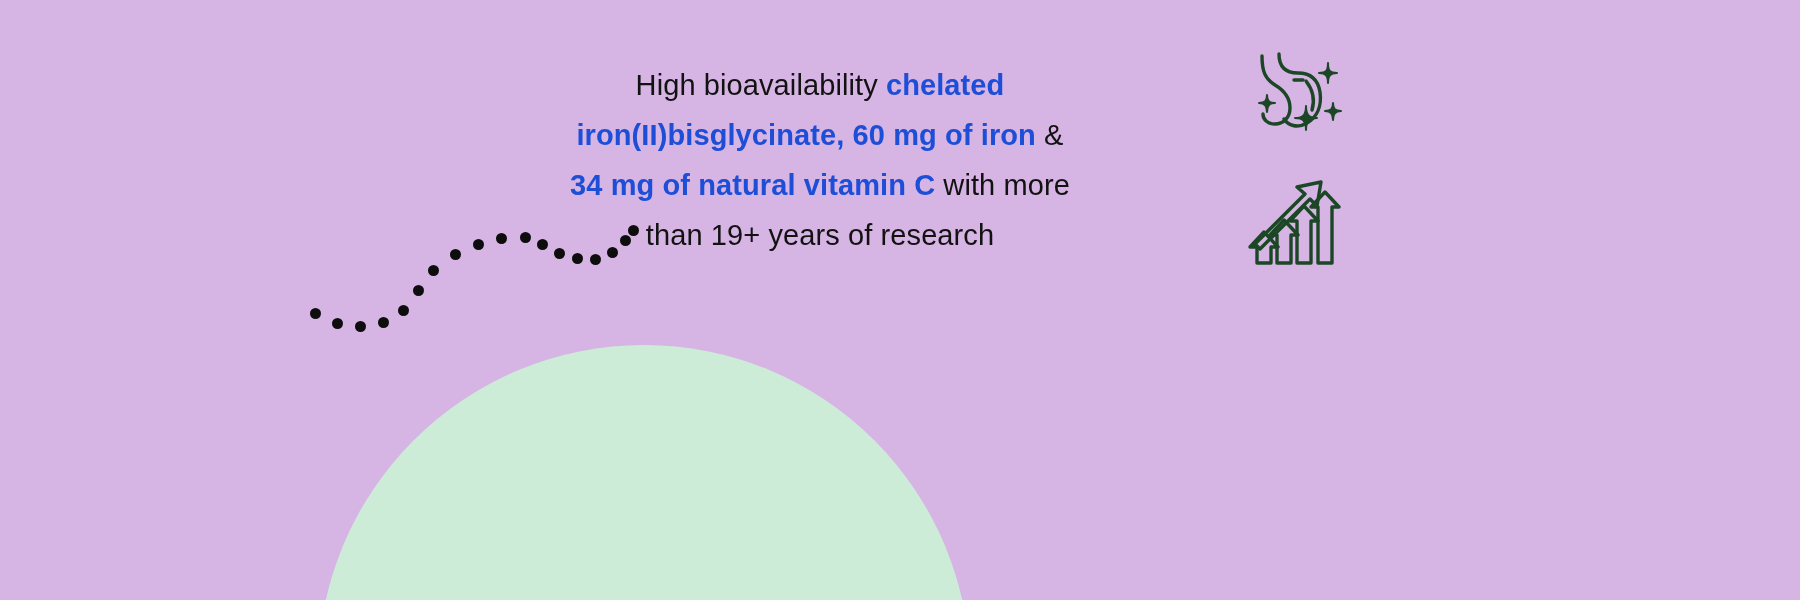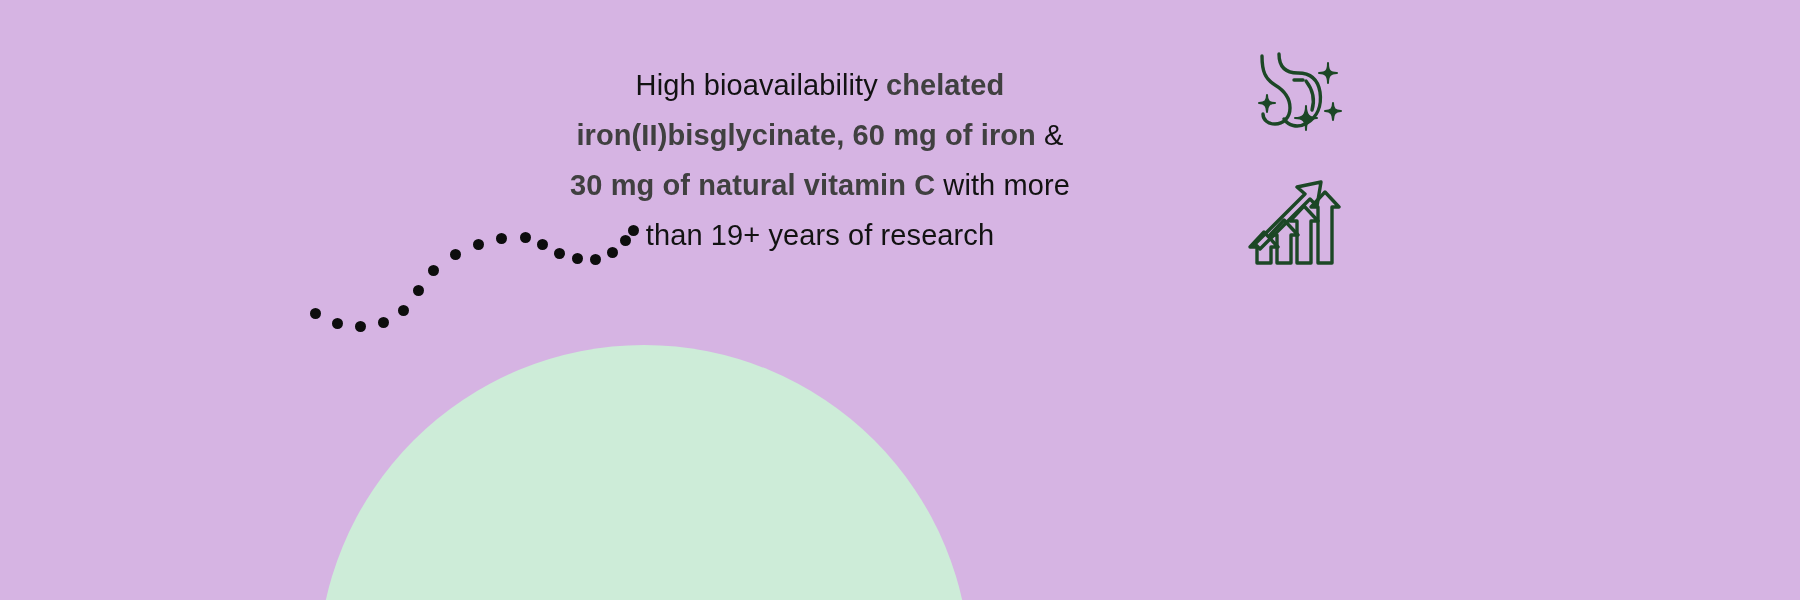--- a/index.html
+++ b/index.html
@@ -55,21 +55,21 @@
     left: 560px;
     top: 60px;
     width: 520px;
     text-align: center;
     font-size: 29px;
     line-height: 50px;
     color: #121212;
     letter-spacing: 0.1px;
   }
   .copy .hl {
-    color: #404040;
+    color: #1d4ed8;
     font-weight: bold;
   }
 
   
   .icon-col {
     position: absolute;
     left: 1245px;
     top: 40px;
     width: 120px;
   }
@@ -105,21 +105,21 @@
       <span class="dot" style="left: 210px; top: 7px; background: rgb(13, 13, 13);"></span>
       <span class="dot" style="left: 227px; top: 14px; background: rgb(13, 13, 13);"></span>
       <span class="dot" style="left: 244px; top: 23px; background: rgb(13, 13, 13);"></span>
       <span class="dot" style="left: 262px; top: 28px; background: rgb(13, 13, 13);"></span>
       <span class="dot" style="left: 280px; top: 29px; background: rgb(13, 13, 13);"></span>
       <span class="dot" style="left: 297px; top: 22px; background: rgb(13, 13, 13);"></span>
       <span class="dot" style="left: 310px; top: 10px; background: rgb(13, 13, 13);"></span>
       <span class="dot" style="left: 318px; top: 0px; background: rgb(13, 13, 13);"></span>
     </div>
 
-  <div class="copy" id="copy"><span>High bioavailability </span><span class="hl">chelated iron(II)bisglycinate, 60 mg of iron</span><span> &amp; </span><span class="hl">30 mg of natural vitamin C</span><span> with more than 19+ years of research</span></div>
+  <div class="copy" id="copy"><span>High bioavailability </span><span class="hl">chelated iron(II)bisglycinate, 60 mg of iron</span><span> &amp; </span><span class="hl">34 mg of natural vitamin C</span><span> with more than 19+ years of research</span></div>
 
   <div class="icon-col">
 
     <div class="icon-box">
       <svg viewBox="0 0 110 110" fill="none" stroke="#1c4726" stroke-width="3.4" stroke-linecap="round" stroke-linejoin="round">
 
         <path d="M17 16 C17 31 20 39 30 45 C40 51 45 58 45 68
                  C45 78 38 84 30 84 C23 84 18 80 18 74"></path>
         <path d="M34 14 C34 27 41 33 53 33 C66 33 73 40 75 52
                  C77 66 72 77 62 83 C52 89 43 85 39 79"></path>

